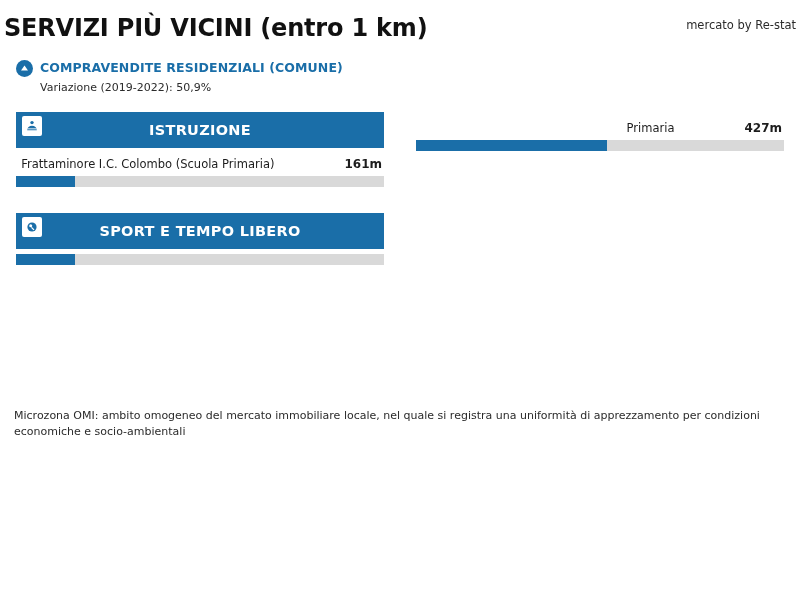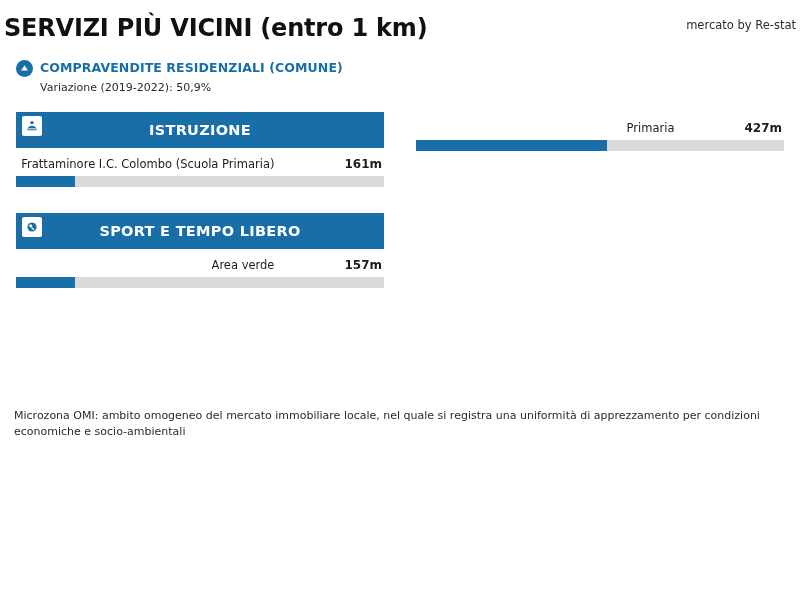--- a/index.html
+++ b/index.html
@@ -246,24 +246,20 @@
         <div class="card-head">
           <span class="card-head-icon">
             <svg width="14" height="14" viewBox="0 0 14 14" aria-hidden="true">
               <circle cx="7" cy="7" r="4.6" fill="#1a6ea8"></circle>
               <circle cx="5.7" cy="5.7" r="1.5" fill="#ffffff"></circle>
               <rect x="6.9" y="6.9" width="3.6" height="1.3" transform="rotate(45 6.9 6.9)" fill="#ffffff"></rect>
             </svg>
           </span>
           <span class="card-head-title">SPORT E TEMPO LIBERO</span>
         </div>
-        <div class="item-row">
-          <span class="item-label">Area verde</span>
-          <span class="item-value">157m</span>
-        </div>
         <div class="bar-track">
           <div class="bar-fill" style="width: 16%;"></div>
         </div>
       </div>
 
       <div class="card empty"></div>
 
     </div>
 
   </div>

